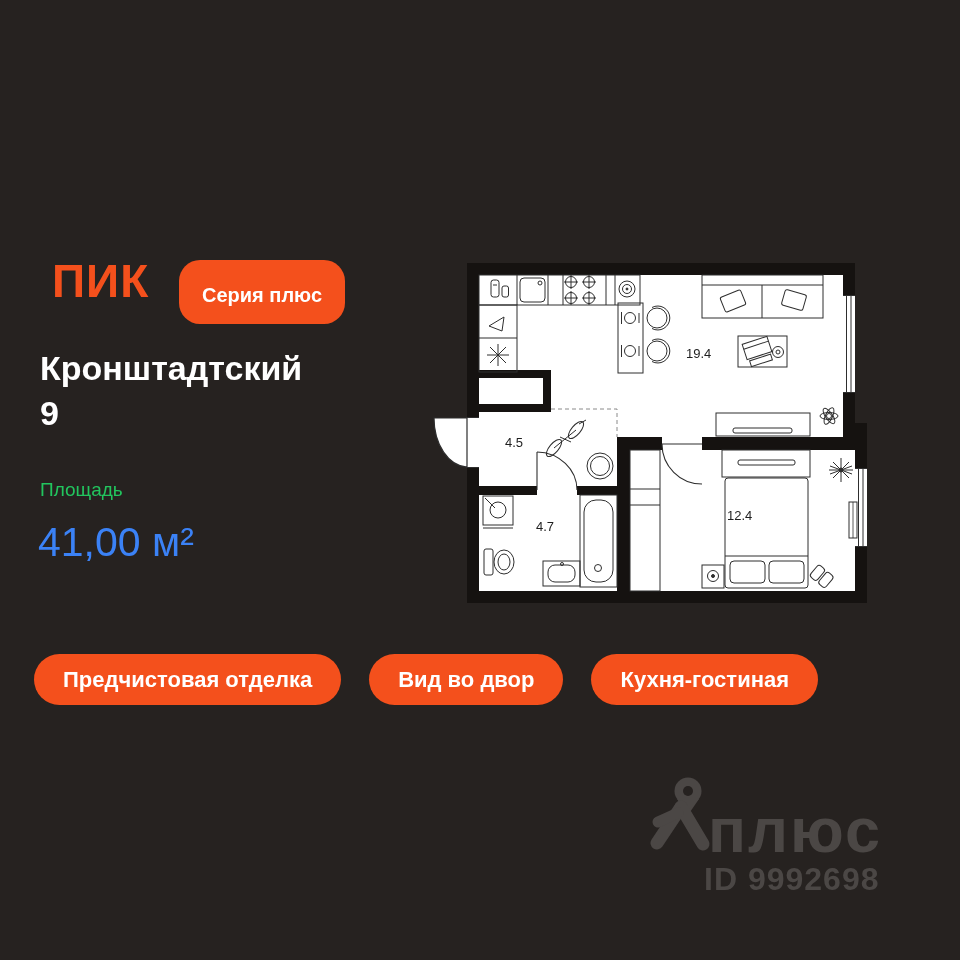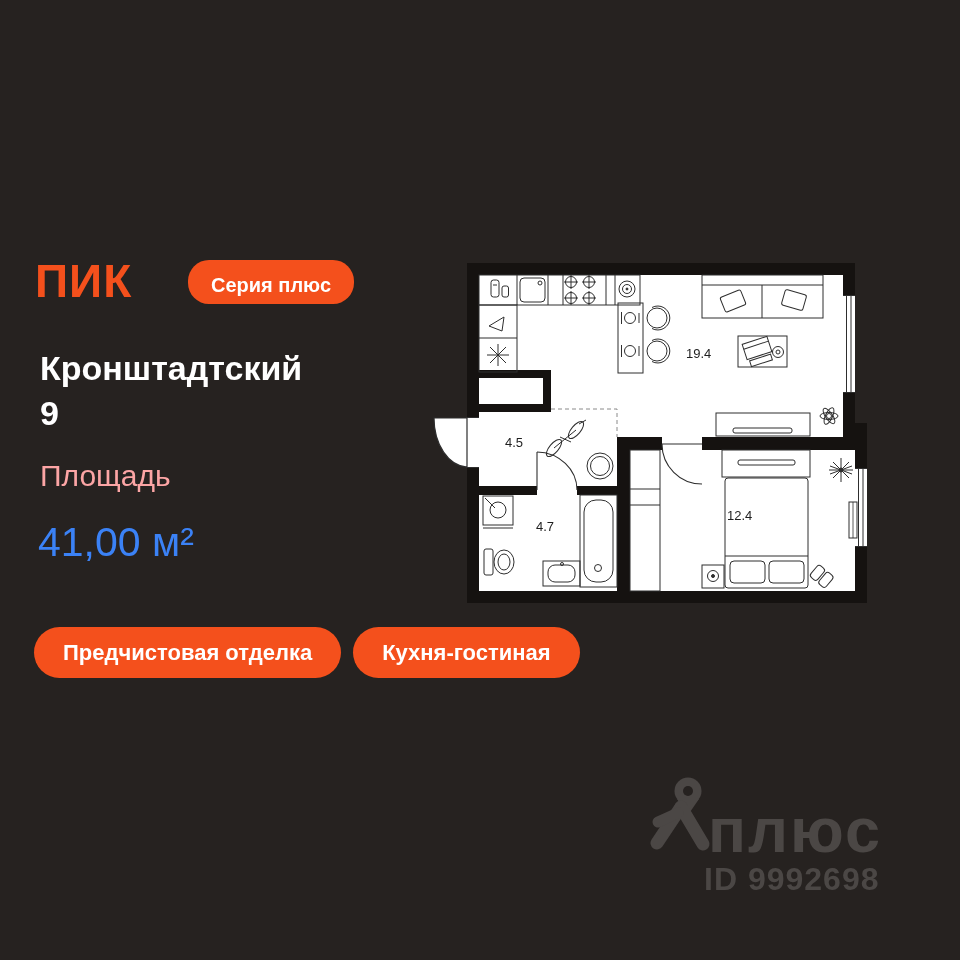--- a/index.html
+++ b/index.html
@@ -4,30 +4,30 @@
 <style>
   html,body{margin:0;padding:0;}
   body{
     width:960px;height:960px;position:relative;overflow:hidden;
     background:#262220;
     font-family:"Liberation Sans","DejaVu Sans",sans-serif;
     -webkit-font-smoothing:antialiased;
   }
   .abs{position:absolute;}
   
-  .pik-logo{left:35px;top:258px;font-size:46px;font-weight:800;color:#F4501C;letter-spacing:1px;line-height:1;}
-  .series-badge{left:188px;top:260px;height:36px;line-height:42px;padding:4px 23px;border-radius:21px;
+  .pik-logo{left:52px;top:258px;font-size:46px;font-weight:800;color:#F4501C;letter-spacing:1px;line-height:1;}
+  .series-badge{left:179px;top:260px;height:36px;line-height:42px;padding:14px 23px;border-radius:21px;
     background:#F4501C;color:#fff;font-size:20px;font-weight:700;}
   .title{left:40px;top:330px;color:#fff;font-size:34px;font-weight:700;line-height:45px;margin-top:16px;}
-  .area-label{left:40px;top:458px;color:#fca5a5;font-size:30px;font-weight:500;line-height:1.2;}
+  .area-label{left:40px;top:479px;color:#22c55e;font-size:19px;font-weight:500;line-height:1.2;}
   .area-value{left:38px;top:518px;color:#3b82f6;font-size:41px;font-weight:400;line-height:1.2;}
   
   .plan{left:433px;top:255px;}
   
-  .features{left:34px;top:627px;display:flex;gap:12px;}
+  .features{left:34px;top:654px;display:flex;gap:28px;}
   .pill{height:51px;line-height:51px;border-radius:26px;background:#F4501C;color:#fff;
     font-size:22px;font-weight:700;padding:0 29px;white-space:nowrap;}
   
   .wm-text{left:708px;top:799px;color:#4B4745;font-size:63px;font-weight:700;letter-spacing:2px;line-height:1;}
   .wm-id{left:704px;top:860px;color:#4B4745;font-size:32px;font-weight:700;letter-spacing:1px;line-height:1.2;}
   .wm-icon{left:648px;top:774px;}
   svg text{font-family:"Liberation Sans","DejaVu Sans",sans-serif;}
 </style>
 </head>
 <body>
@@ -278,20 +278,21 @@
   </g>
 
   <text x="686" y="358" font-size="13" fill="#1e1e1e">19.4</text>
   <text x="505" y="447" font-size="13" fill="#1e1e1e">4.5</text>
   <text x="536" y="531" font-size="13" fill="#1e1e1e">4.7</text>
   <text x="727" y="520" font-size="13" fill="#1e1e1e">12.4</text>
 </svg>
 
 <div class="abs features">
   <div class="pill">Предчистовая отделка</div>
+  <div class="pill">Вид во двор</div>
   <div class="pill">Кухня-гостиная</div>
 </div>
 
 <svg class="abs wm-icon" width="70" height="90" viewBox="0 0 70 90">
   <g fill="#4B4745">
     <circle cx="40" cy="17" r="13.5"></circle>
     <path d="M29 25 L40 41 L51 25 Z"></path>
     <circle cx="40" cy="17" r="5" fill="#262220"></circle>
   </g>
   <g stroke="#4B4745" fill="none" stroke-linecap="round" stroke-linejoin="round">

